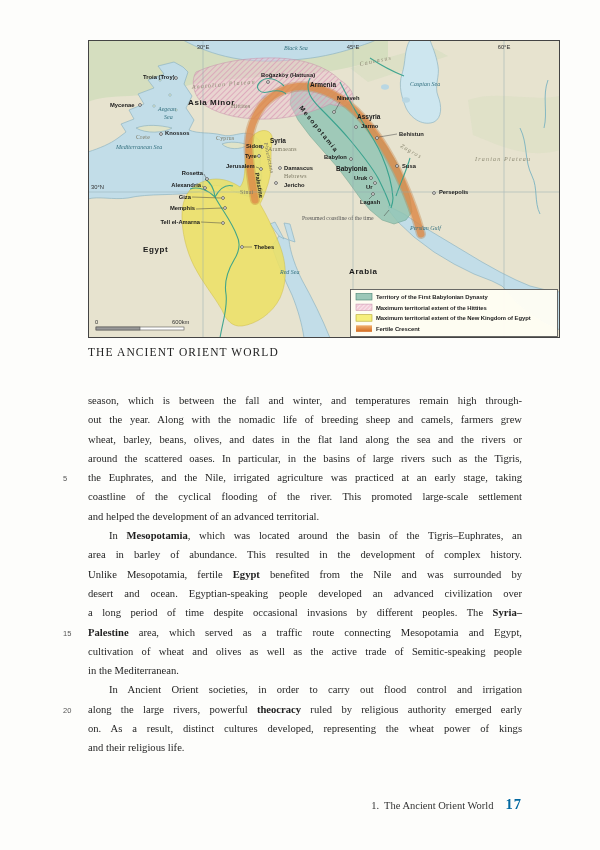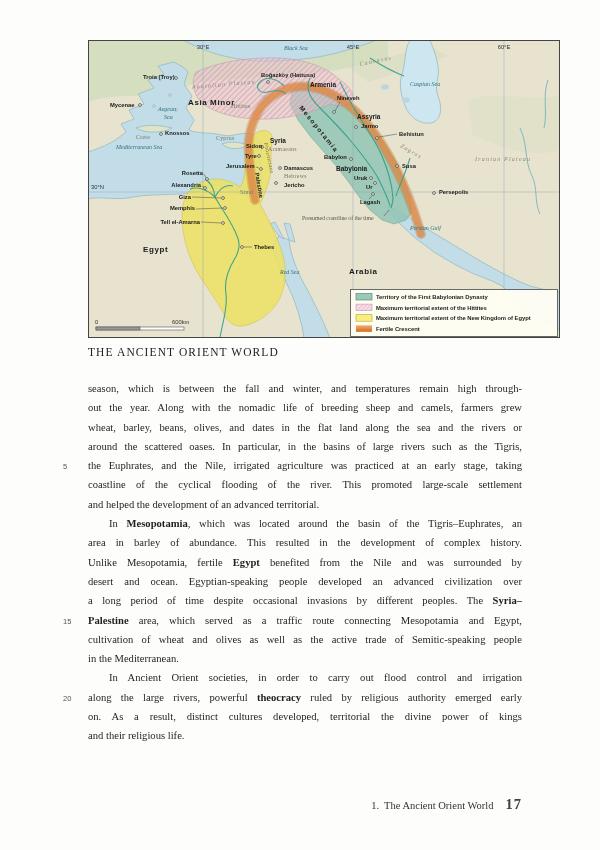--- a/index.html
+++ b/index.html
@@ -21,30 +21,30 @@
   .leader{stroke:#444;stroke-width:.5}
   .coast{stroke:#8fb4c2;stroke-width:.7}
   .sw{stroke-width:.6}
   .sw-teal{fill:#9cc8b8;stroke:#44806e}
   .sw-hatch{fill:url(#pat-sw);stroke:#c795ae}
   .sw-yellow{fill:#f6ef7d;stroke:#b3a52a}
   .sw-orange{fill:url(#grad-or);stroke:none}
   
   #caption{position:absolute;left:88px;top:346px;font-family:"Liberation Serif",serif;font-size:11.5px;letter-spacing:1.1px;color:#222;}
   
-  #body-text{position:absolute;left:60px;top:379px;width:462px;color:#1f1f1f;}
+  #body-text{position:absolute;left:60px;top:391px;width:462px;color:#1f1f1f;}
   .line{display:flex;height:19.3px;align-items:baseline;}
   .gutter{flex:0 0 28px;font-family:"Liberation Sans",sans-serif;font-size:7.5px;color:#555;padding-left:3px;box-sizing:border-box;}
   .ltext{flex:1;display:block;font-family:"Liberation Serif",serif;font-size:10.6px;line-height:19.3px;text-align:justify;text-align-last:justify;white-space:normal;}
   .line.last .ltext{text-align-last:left;}
   .line.indent .ltext{text-indent:21px;}
   .ltext b{font-weight:bold;}
   
   #footer{position:absolute;left:88px;top:796px;width:434px;text-align:right;font-family:"Liberation Serif",serif;font-size:10.5px;color:#333;}
-  #footer .pg{font-size:14.5px;font-weight:bold;color:#404040;margin-left:12px;letter-spacing:1px;}
+  #footer .pg{font-size:14.5px;font-weight:bold;color:#0369a1;margin-left:12px;letter-spacing:1px;}
   #footer .ch{margin-right:5px;}
 </style>
 </head>
 <body>
 
 <div id="page">
 
   <div id="map-wrap">
     <svg id="mapsvg" viewBox="0 0 472 298" width="472" height="298">
       <defs>
@@ -306,21 +306,21 @@
       <div class="line indent">
         <span class="gutter"></span>
         <span class="ltext">In Ancient Orient societies, in order to carry out flood control and irrigation</span>
       </div>
       <div class="line">
         <span class="gutter">20</span>
         <span class="ltext">along the large rivers, powerful <b>theocracy</b> ruled by religious authority emerged early</span>
       </div>
       <div class="line">
         <span class="gutter"></span>
-        <span class="ltext">on. As a result, distinct cultures developed, territorial the divine power of kings</span>
+        <span class="ltext">on. As a result, distinct cultures developed, representing the wheat power of kings</span>
       </div>
       <div class="line last">
         <span class="gutter"></span>
         <span class="ltext">and their religious life.</span>
       </div>
     </div>
 
   <div id="footer">
     <span class="ch">1.</span><span>The Ancient Orient World</span><span class="pg">17</span>
   </div>

